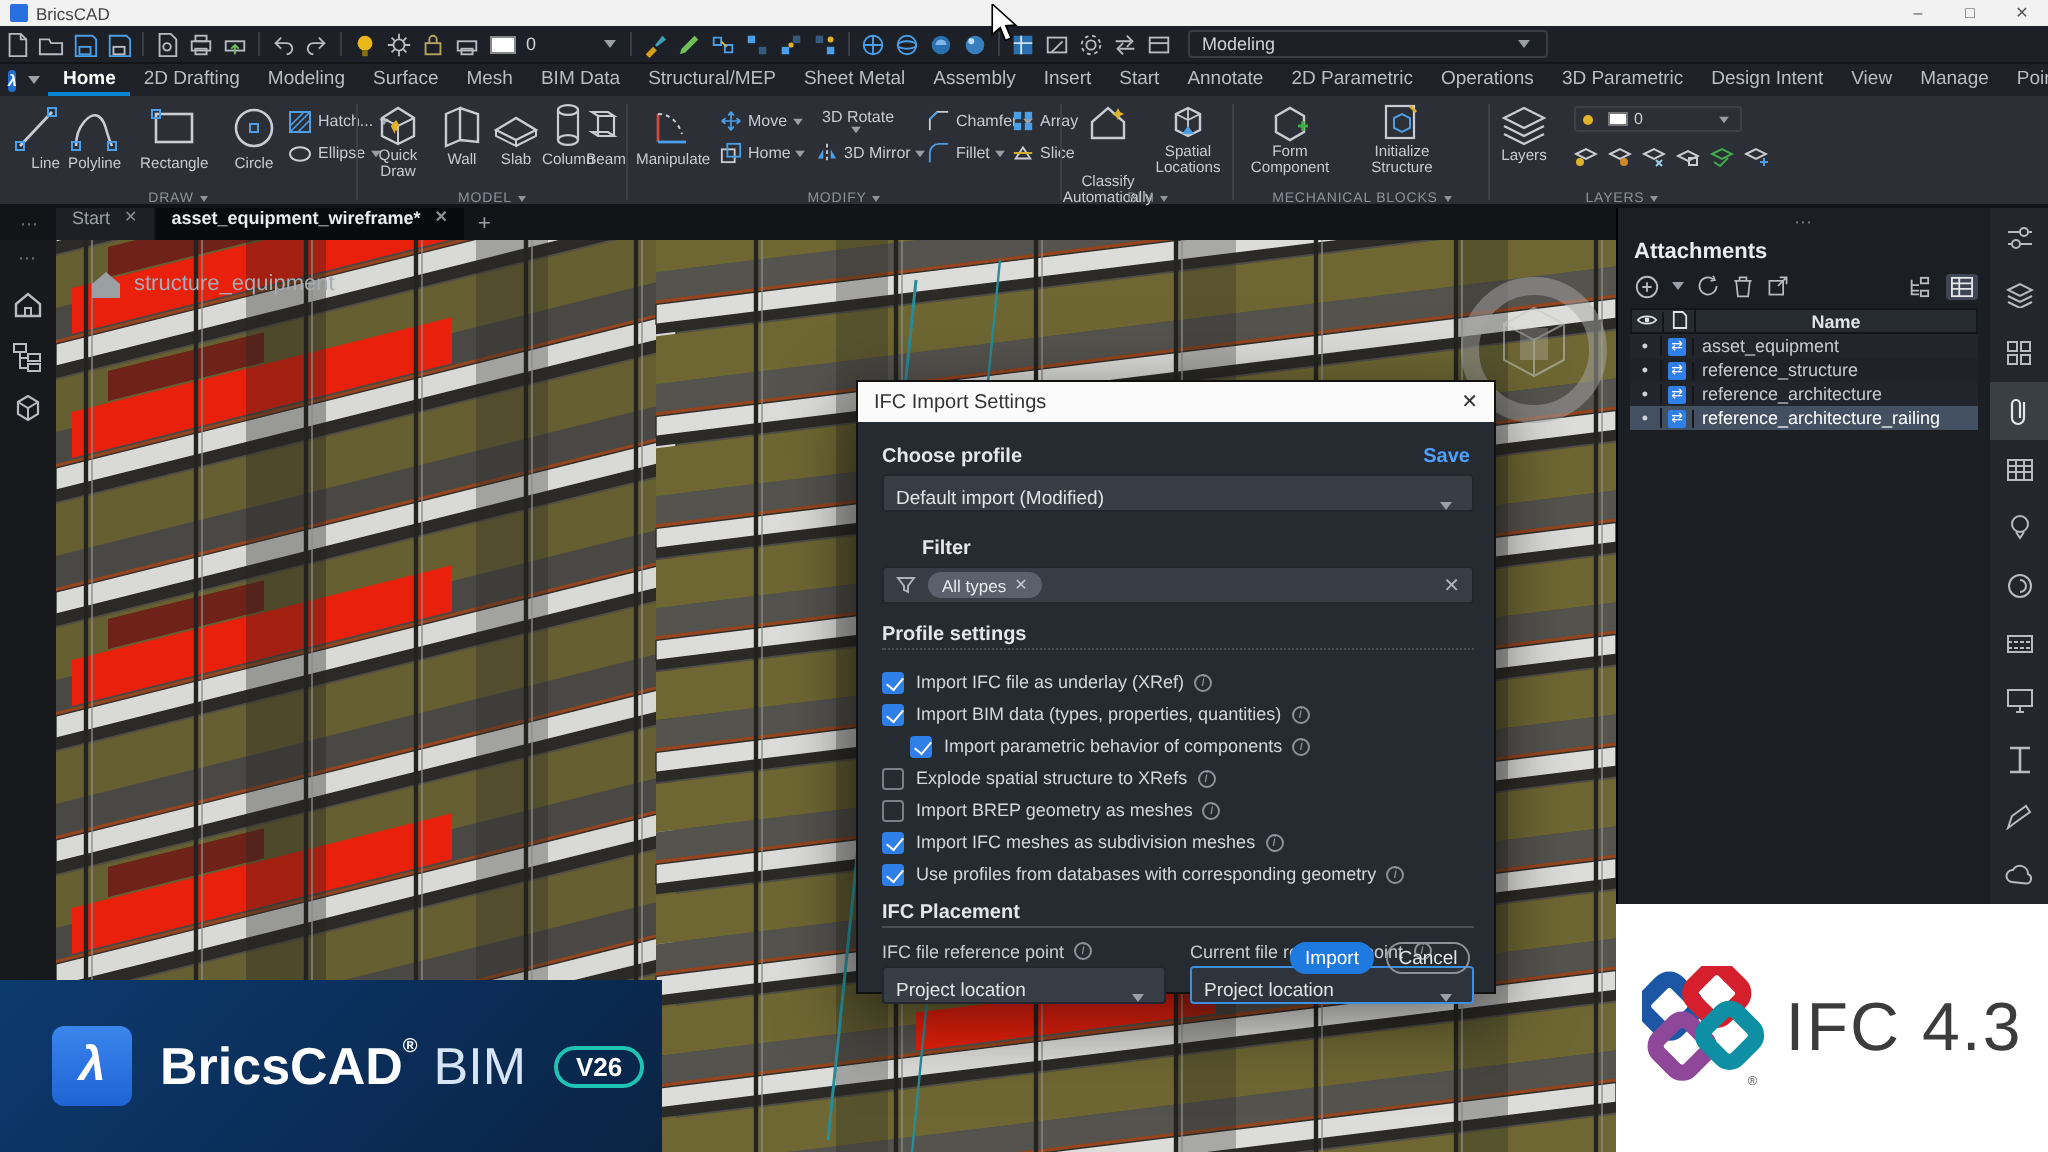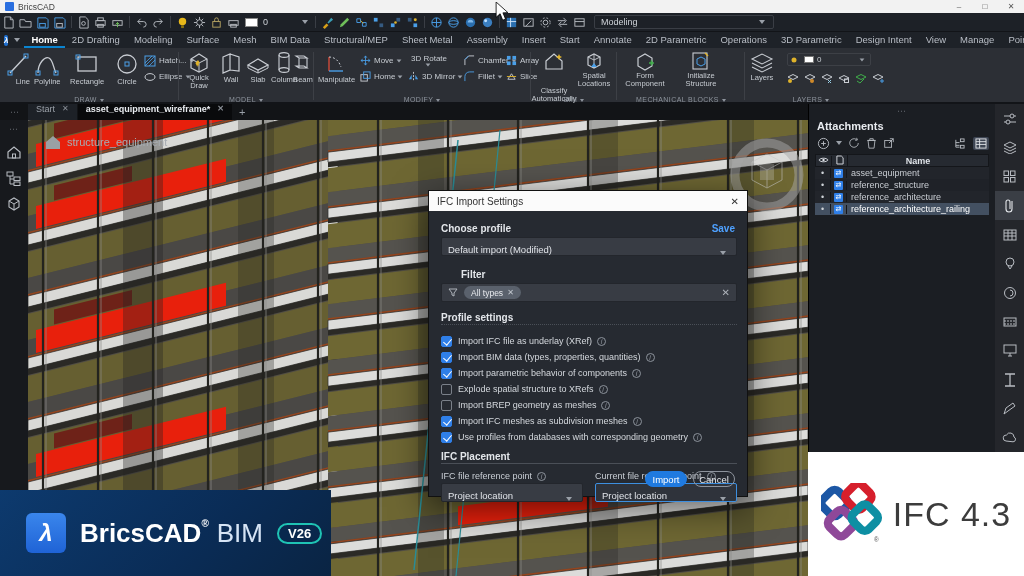--- a/index.html
+++ b/index.html
@@ -101,21 +101,21 @@
   .sect{position:absolute;font-size:10px;color:#e3e6ea;font-weight:bold;}
   .sectline{position:absolute;border-bottom:1px dotted #4a4f57;}
   .sectline.solid{border-bottom:1px solid #4a4f57;}
   .cbrow{position:absolute;display:flex;align-items:center;height:12px;}
   .cb{width:11px;height:11px;border:1px solid #7a8089;border-radius:2px;background:transparent;position:relative;flex:0 0 auto;}
   .cb.on{background:#2f7fe8;border-color:#2f7fe8;}
   .cb.on::after{content:"";position:absolute;left:2.5px;top:0.5px;width:4px;height:7px;border:solid #fff;border-width:0 1.6px 1.6px 0;transform:rotate(40deg);}
   .cbl{font-size:9px;color:#d4d8dd;margin-left:6px;white-space:nowrap;}
   .info{width:9px;height:9px;border:1px solid #8d939c;border-radius:50%;color:#8d939c;font-size:7px;line-height:8px;text-align:center;margin-left:5px;flex:0 0 auto;}
   .info::before{content:"i";font-style:italic;}
-  .sublbl{position:absolute;font-size:9px;color:#c9ced5;display:flex;align-items:flex-end;}
+  .sublbl{position:absolute;font-size:9px;color:#c9ced5;display:flex;align-items:flex-start;}
   .pillbtn{position:absolute;height:16px;border-radius:9px;font-size:9.5px;display:flex;align-items:center;justify-content:center;}
   .pillbtn.primary{background:#1f7ae0;color:#fff;border:1px solid #1f7ae0;}
   .pillbtn.ghost{background:transparent;color:#e3e6ea;border:1px solid #8d939c;}
   
   #cursor{left:494px;top:2px;z-index:99;}
 </style>
 </head>
 <body>
 
 <div id="stage">
@@ -964,21 +964,21 @@
       <div class="cbrow" style="left:12px;top:124px;">
         <span class="cb on"></span>
         <span class="cbl">Import IFC file as underlay (XRef)</span>
           <span class="info"></span>
       </div>
       <div class="cbrow" style="left:12px;top:140px;">
         <span class="cb on"></span>
         <span class="cbl">Import BIM data (types, properties, quantities)</span>
           <span class="info"></span>
       </div>
-      <div class="cbrow" style="left:12px;top:156px;justify-content:space-between;">
+      <div class="cbrow" style="left:26px;top:156px;justify-content:space-between;">
         <span class="cb on"></span>
         <span class="cbl">Import parametric behavior of components</span>
           <span class="info"></span>
       </div>
       <div class="cbrow" style="left:12px;top:172px;">
         <span class="cb"></span>
         <span class="cbl">Explode spatial structure to XRefs</span>
           <span class="info"></span>
       </div>
       <div class="cbrow" style="left:12px;top:188px;">

